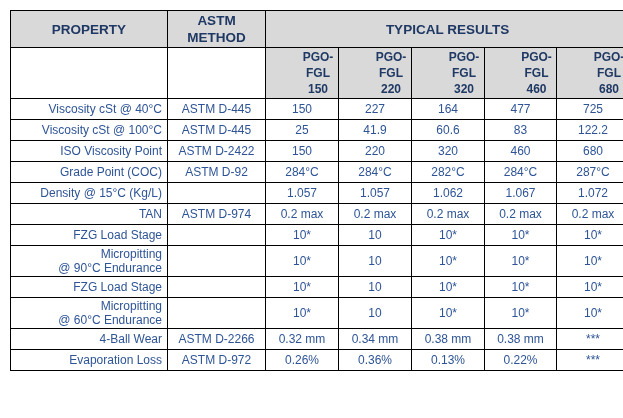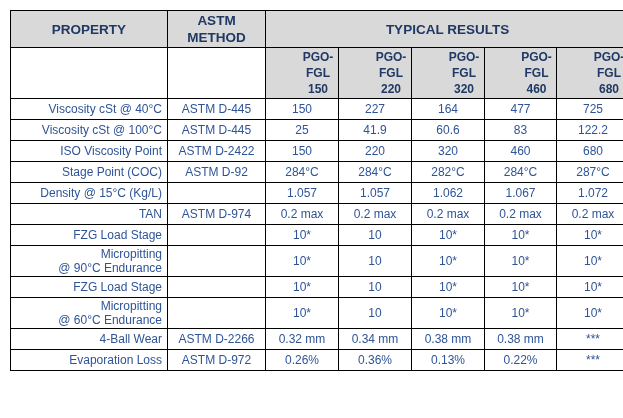--- a/index.html
+++ b/index.html
@@ -108,21 +108,21 @@
     <tr>
       <td class="prop">ISO Viscosity Point</td>
       <td class="tm">ASTM D-2422</td>
       <td class="val">150</td>
       <td class="val">220</td>
       <td class="val">320</td>
       <td class="val">460</td>
       <td class="val">680</td>
     </tr>
     <tr>
-      <td class="prop">Stage Point (COC)</td>
+      <td class="prop">Grade Point (COC)</td>
       <td class="tm">ASTM D-92</td>
       <td class="val">284°C</td>
       <td class="val">284°C</td>
       <td class="val">282°C</td>
       <td class="val">284°C</td>
       <td class="val">287°C</td>
     </tr>
     <tr>
       <td class="prop">Density @ 15°C (Kg/L)</td>
       <td class="tm"></td>

